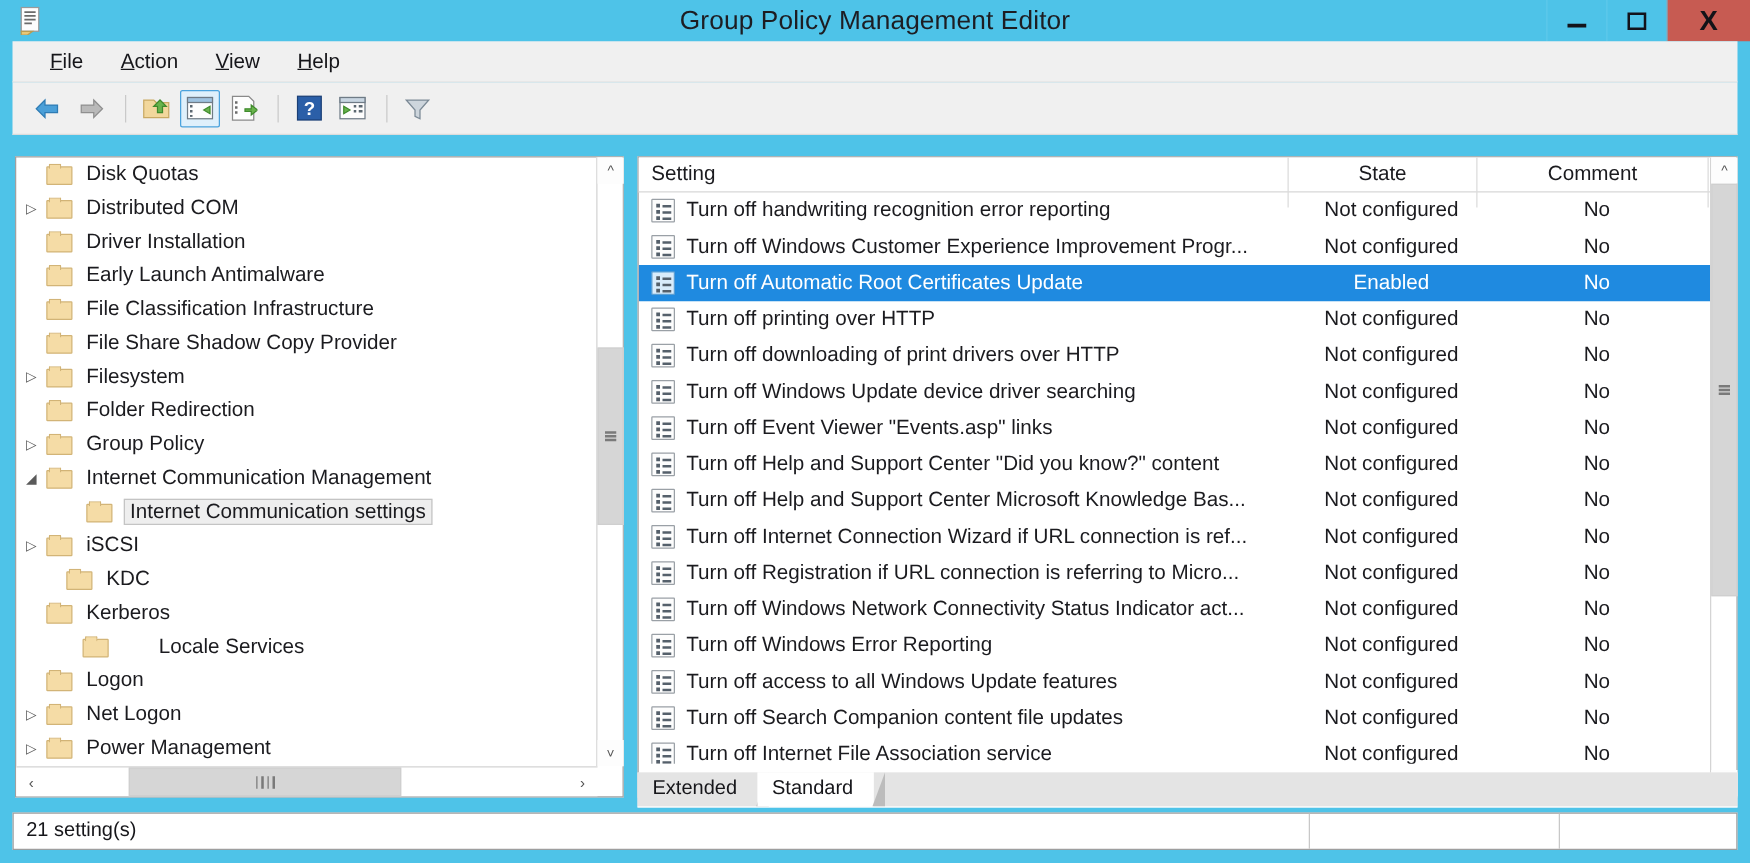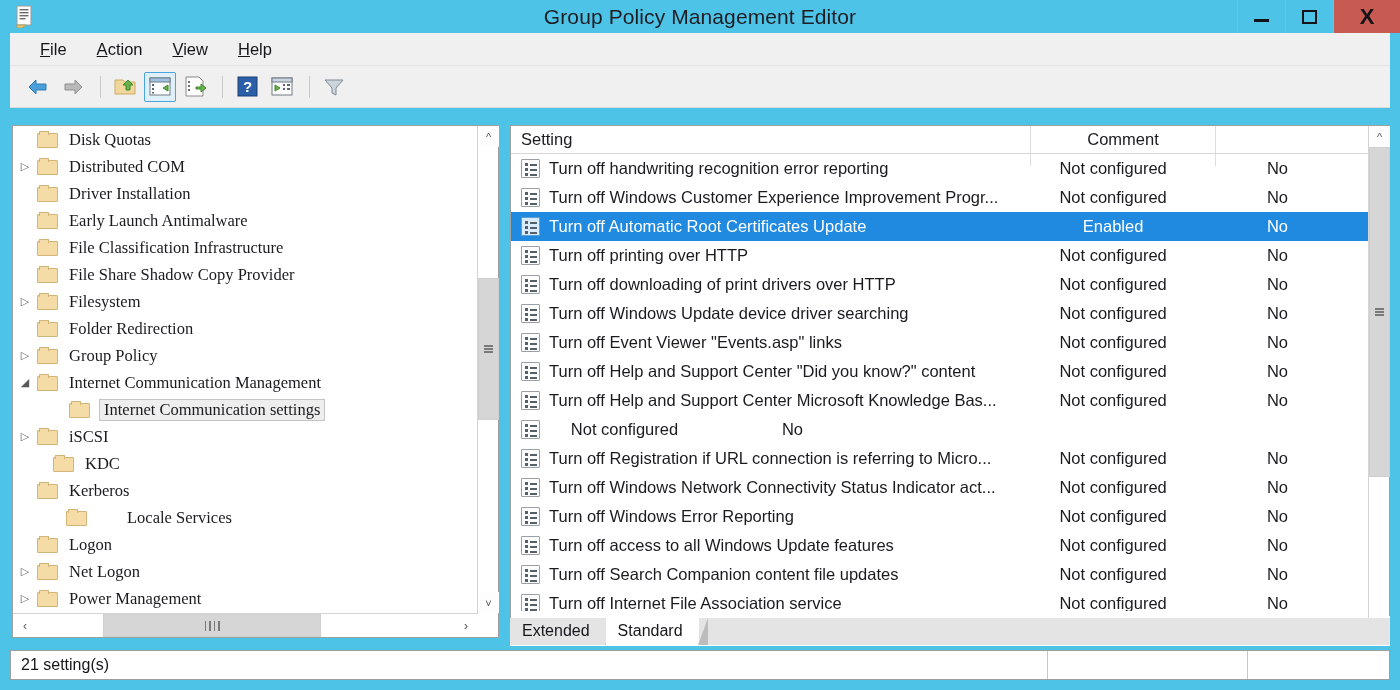--- a/index.html
+++ b/index.html
@@ -76,21 +76,20 @@
   
   .pane-tree {
     position: absolute; left: 12px; top: 125px;
     width: 487px; height: 513px;
     background: #ffffff;
     border: 1px solid #a0a0a0;
   }
   .tree-scroll-area {
     position: absolute; left: 0; top: 0; width: 465px; height: 487px;
     overflow: hidden;
-    font-family: Liberation Serif, serif;
   }
   .tree-item {
     height: 27px; display: flex; align-items: center;
     font-size: 16.5px; color: #1b1b1f; cursor: default;
     padding-left: 2px;
   }
   .tw-arrow {
     width: 24px; text-align: center; font-size: 11px; color: #5a5a5a;
     flex: 0 0 24px;
   }
@@ -470,20 +469,21 @@
             </div>
         </div>
       </div>
       <div class="hsb-arrow">›</div>
     </div>
   </div>
 
   <div class="pane-list">
     <div class="lv-header">
       <div class="lv-h setting">Setting</div>
+      <div class="lv-h state">State</div>
       <div class="lv-h comment">Comment</div>
     </div>
     <div class="lv-rows">
         <div class="lv-row">
           <div class="gp-icon">
             <u></u>
             <b></b>
           </div>
           <div class="c-setting">Turn off handwriting recognition error reporting</div>
           <div class="c-state">Not configured</div>
@@ -559,20 +559,21 @@
           </div>
           <div class="c-setting">Turn off Help and Support Center Microsoft Knowledge Bas...</div>
           <div class="c-state">Not configured</div>
           <div class="c-comment">No</div>
         </div>
         <div class="lv-row">
           <div class="gp-icon">
             <u></u>
             <b></b>
           </div>
+          <div class="c-setting">Turn off Internet Connection Wizard if URL connection is ref...</div>
           <div class="c-state">Not configured</div>
           <div class="c-comment">No</div>
         </div>
         <div class="lv-row">
           <div class="gp-icon">
             <u></u>
             <b></b>
           </div>
           <div class="c-setting">Turn off Registration if URL connection is referring to Micro...</div>
           <div class="c-state">Not configured</div>

